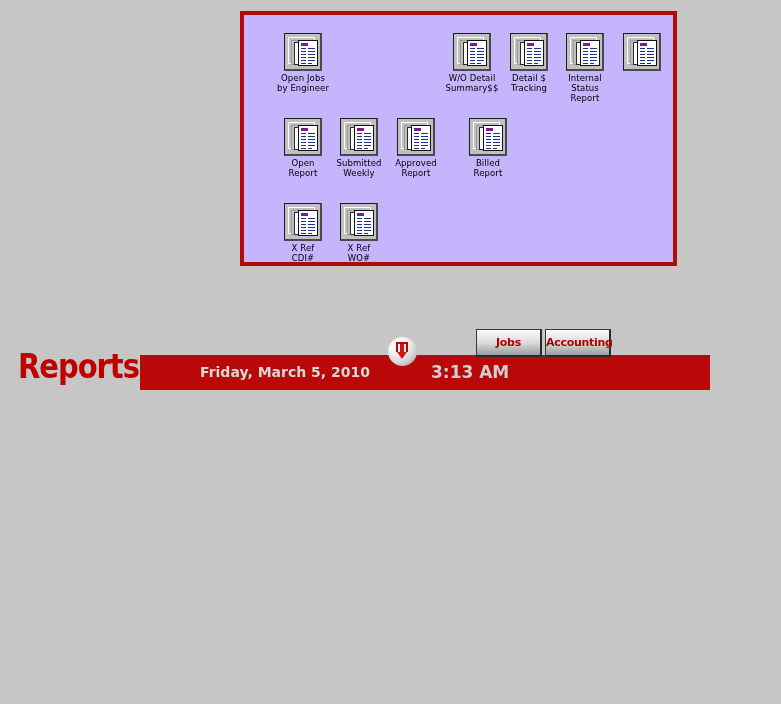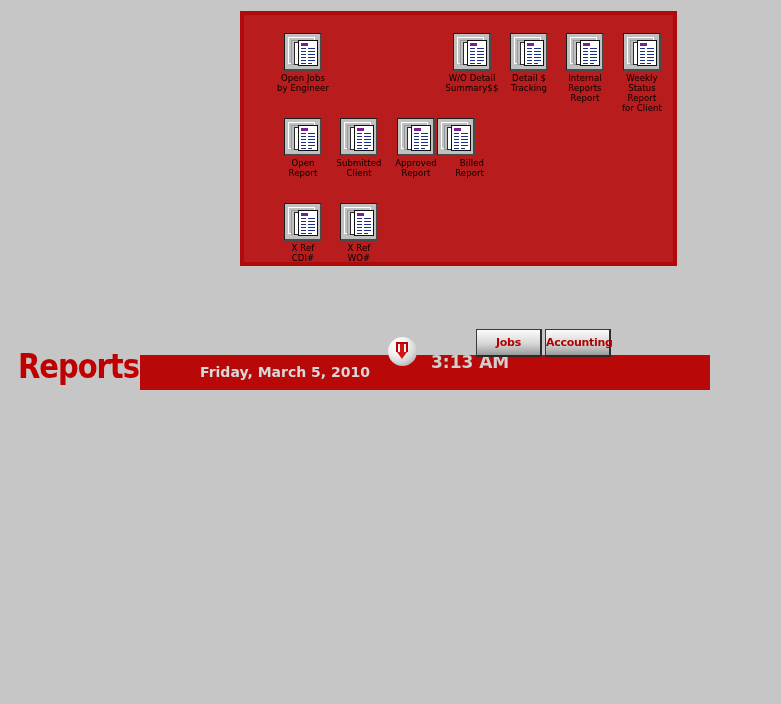--- a/index.html
+++ b/index.html
@@ -17,21 +17,21 @@
 
   
   #reports-panel {
     position: absolute;
     left: 240px;
     top: 11px;
     width: 437px;
     height: 255px;
     box-sizing: border-box;
     border: 4px solid #b00a0a;
-    background: #b91c1c;
+    background: #c4b5fd;
   }
 
   
   .report-item {
     position: absolute;
     width: 56px;
     text-align: center;
     cursor: default;
   }
 
@@ -137,21 +137,21 @@
     font-family: "DejaVu Sans", sans-serif;
     font-size: 14px;
     font-weight: bold;
     color: #d8d8d8;
     white-space: nowrap;
   }
 
   #banner-time {
     position: absolute;
     left: 431px;
-    top: 352px;
+    top: 362px;
     font-family: "DejaVu Sans", sans-serif;
     font-size: 17px;
     font-weight: bold;
     color: #d0d0d0;
     white-space: nowrap;
   }
 
   
   #export-sphere {
     position: absolute;
@@ -306,21 +306,21 @@
             <div class="ln" style="left: 2px; top: 13px; width: 5px;"></div>
             <div class="ln" style="left: 9px; top: 13px; width: 7px;"></div>
             <div class="ln" style="left: 2px; top: 16px; width: 5px;"></div>
             <div class="ln" style="left: 9px; top: 16px; width: 7px;"></div>
             <div class="ln" style="left: 2px; top: 19px; width: 5px;"></div>
             <div class="ln" style="left: 9px; top: 19px; width: 7px;"></div>
             <div class="ln" style="left: 2px; top: 22px; width: 5px;"></div>
             <div class="ln" style="left: 9px; top: 22px; width: 4px;"></div>
           </div>
         </div>
-        <div class="report-label">Internal Reports
+        <div class="report-label">Internal Status
 Report</div>
       </div>
       <div class="report-item" style="left: 370px; top: 18px;">
         <div class="report-icon">
           <div class="frame-a"></div>
           <div class="frame-b"></div>
           <div class="page-back"></div>
           <div class="page-front">
             <div class="hdr"></div>
             <div class="ln" style="left: 2px; top: 7px; width: 5px;"></div>
@@ -330,23 +330,20 @@
             <div class="ln" style="left: 2px; top: 13px; width: 5px;"></div>
             <div class="ln" style="left: 9px; top: 13px; width: 7px;"></div>
             <div class="ln" style="left: 2px; top: 16px; width: 5px;"></div>
             <div class="ln" style="left: 9px; top: 16px; width: 7px;"></div>
             <div class="ln" style="left: 2px; top: 19px; width: 5px;"></div>
             <div class="ln" style="left: 9px; top: 19px; width: 7px;"></div>
             <div class="ln" style="left: 2px; top: 22px; width: 5px;"></div>
             <div class="ln" style="left: 9px; top: 22px; width: 4px;"></div>
           </div>
         </div>
-        <div class="report-label">Weekly
-Status Report
-for Client</div>
       </div>
       <div class="report-item" style="left: 31px; top: 103px;">
         <div class="report-icon">
           <div class="frame-a"></div>
           <div class="frame-b"></div>
           <div class="page-back"></div>
           <div class="page-front">
             <div class="hdr"></div>
             <div class="ln" style="left: 2px; top: 7px; width: 5px;"></div>
             <div class="ln" style="left: 9px; top: 7px; width: 7px;"></div>
@@ -380,21 +377,21 @@
             <div class="ln" style="left: 9px; top: 13px; width: 7px;"></div>
             <div class="ln" style="left: 2px; top: 16px; width: 5px;"></div>
             <div class="ln" style="left: 9px; top: 16px; width: 7px;"></div>
             <div class="ln" style="left: 2px; top: 19px; width: 5px;"></div>
             <div class="ln" style="left: 9px; top: 19px; width: 7px;"></div>
             <div class="ln" style="left: 2px; top: 22px; width: 5px;"></div>
             <div class="ln" style="left: 9px; top: 22px; width: 4px;"></div>
           </div>
         </div>
         <div class="report-label">Submitted
-Client</div>
+Weekly</div>
       </div>
       <div class="report-item" style="left: 144px; top: 103px;">
         <div class="report-icon">
           <div class="frame-a"></div>
           <div class="frame-b"></div>
           <div class="page-back"></div>
           <div class="page-front">
             <div class="hdr"></div>
             <div class="ln" style="left: 2px; top: 7px; width: 5px;"></div>
             <div class="ln" style="left: 9px; top: 7px; width: 7px;"></div>
@@ -406,21 +403,21 @@
             <div class="ln" style="left: 9px; top: 16px; width: 7px;"></div>
             <div class="ln" style="left: 2px; top: 19px; width: 5px;"></div>
             <div class="ln" style="left: 9px; top: 19px; width: 7px;"></div>
             <div class="ln" style="left: 2px; top: 22px; width: 5px;"></div>
             <div class="ln" style="left: 9px; top: 22px; width: 4px;"></div>
           </div>
         </div>
         <div class="report-label">Approved
 Report</div>
       </div>
-      <div class="report-item" style="left: 184px; top: 103px; text-align: right;">
+      <div class="report-item" style="left: 216px; top: 103px;">
         <div class="report-icon">
           <div class="frame-a"></div>
           <div class="frame-b"></div>
           <div class="page-back"></div>
           <div class="page-front">
             <div class="hdr"></div>
             <div class="ln" style="left: 2px; top: 7px; width: 5px;"></div>
             <div class="ln" style="left: 9px; top: 7px; width: 7px;"></div>
             <div class="ln" style="left: 2px; top: 10px; width: 5px;"></div>
             <div class="ln" style="left: 9px; top: 10px; width: 7px;"></div>

